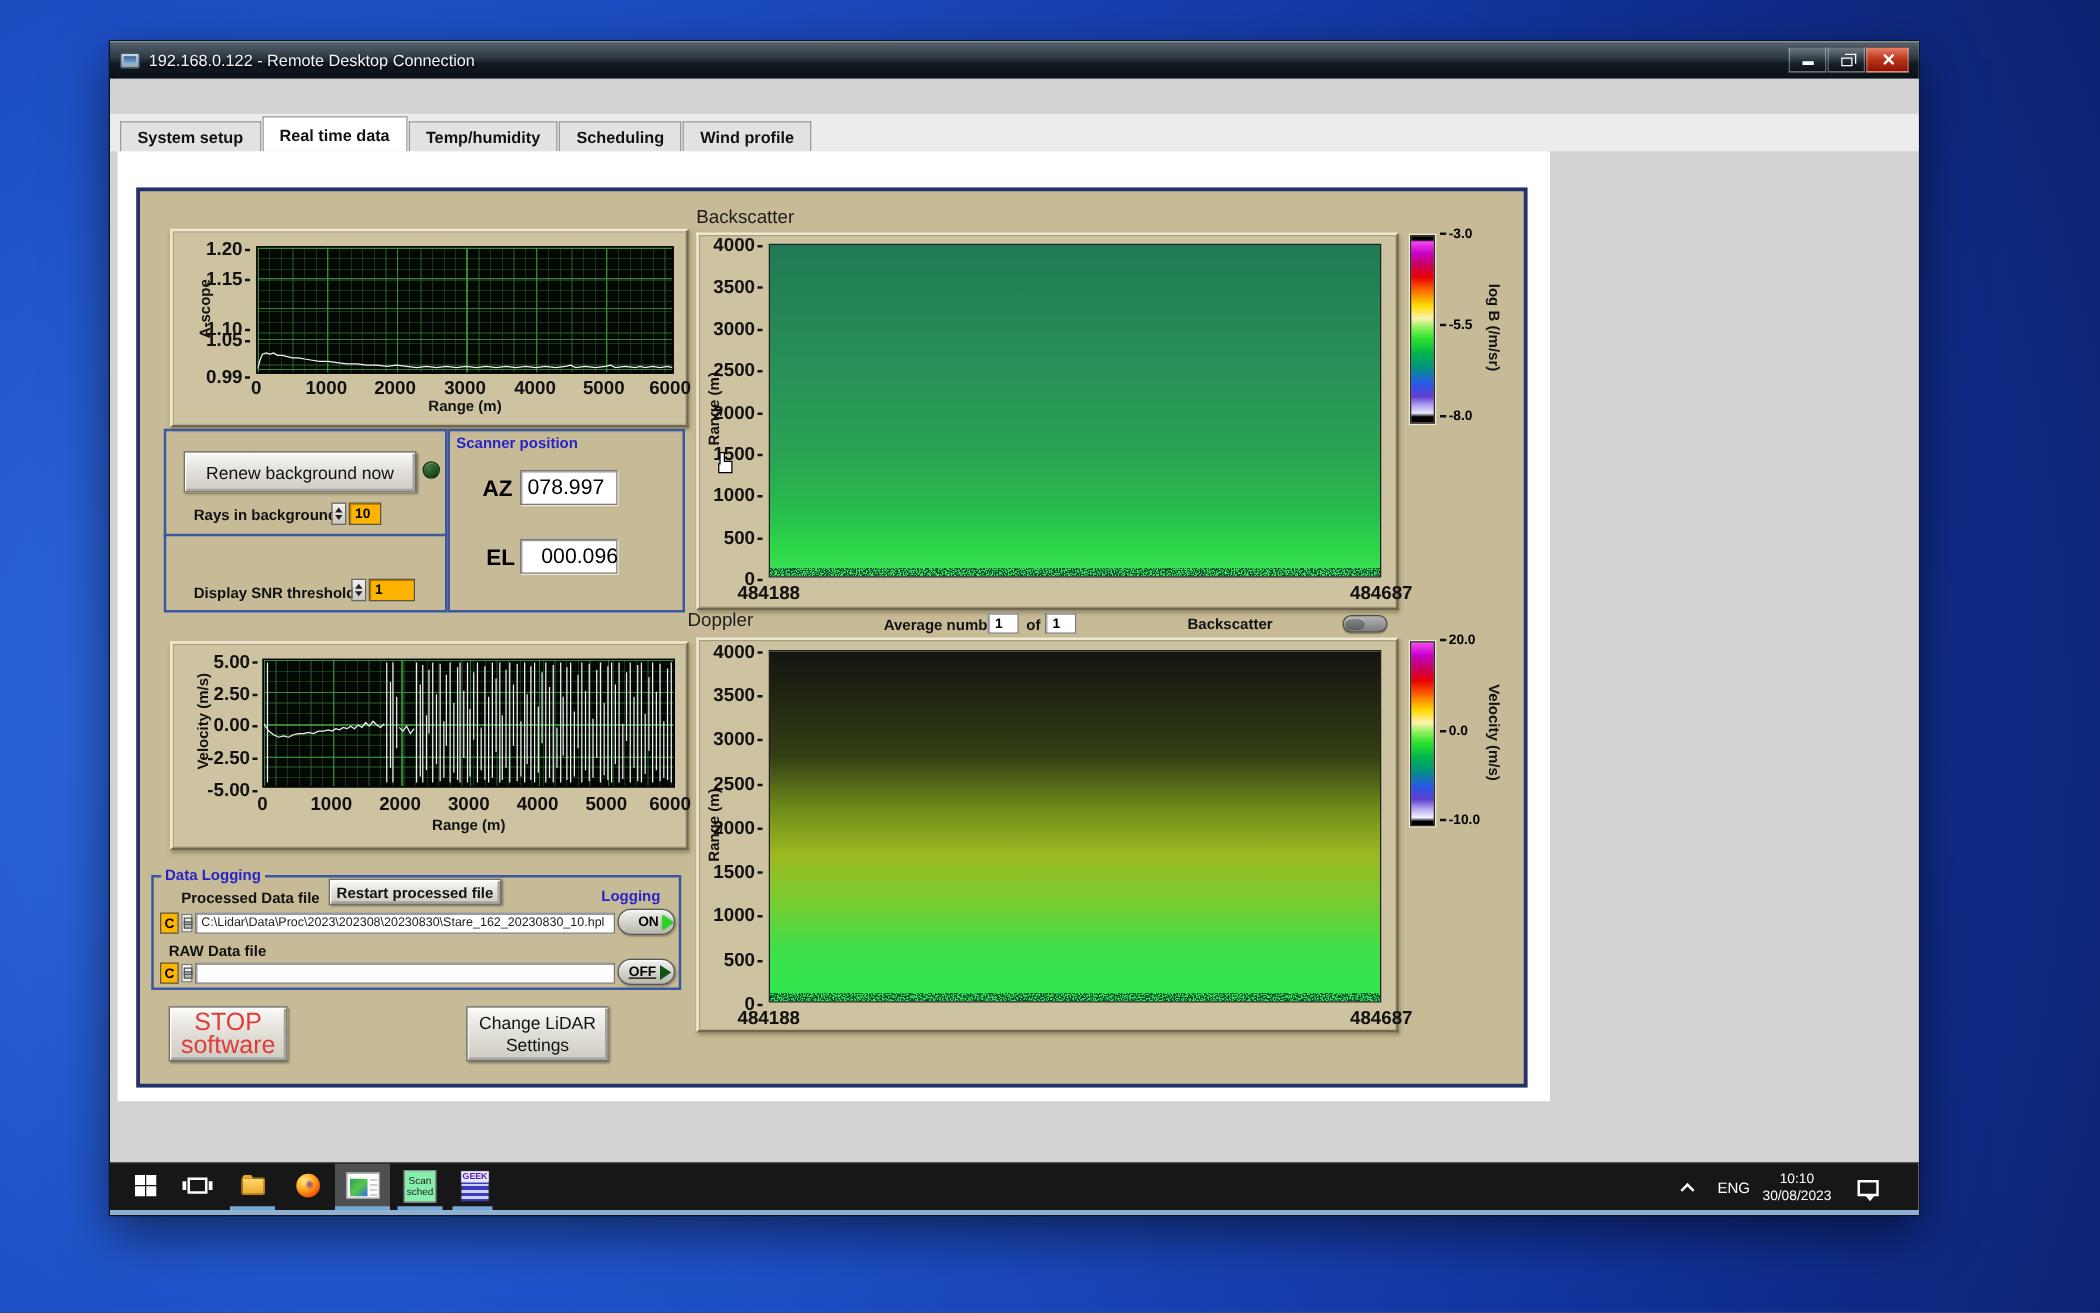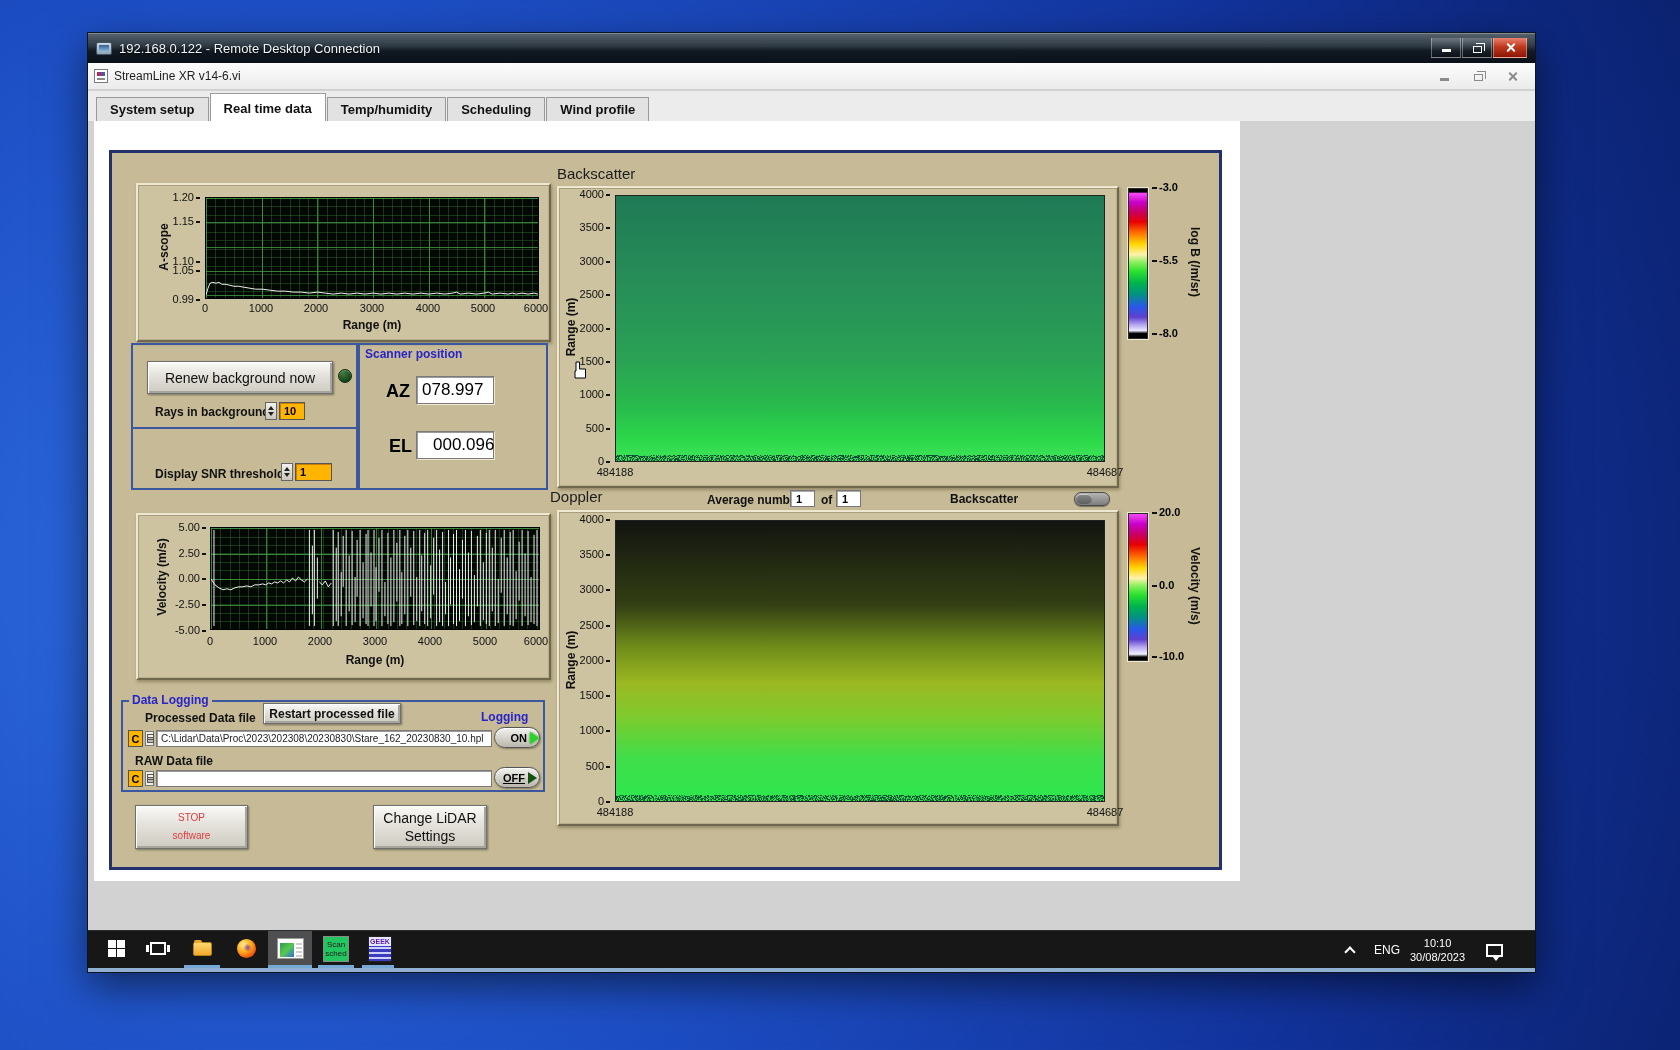--- a/index.html
+++ b/index.html
@@ -53,21 +53,21 @@
     border:3px solid #22306e;overflow:hidden;}
   .gframe{position:absolute;background:#cdc3a0;
     border-top:2px solid #efe8d0;border-left:2px solid #efe8d0;border-right:2px solid #6f684f;border-bottom:2px solid #6f684f;
     box-shadow:1px 1px 0 #a99f7e inset, -1px -1px 0 #b8ae8a inset, 1px 2px 3px rgba(60,50,20,.35);}
   .lineplot{position:absolute;background-color:#040804;border:1px solid #000;
     background-image:
       repeating-linear-gradient(to right, rgba(70,165,70,.75) 0 1px, transparent 1px var(--gx)),
       repeating-linear-gradient(to bottom, rgba(70,165,70,.75) 0 1px, transparent 1px var(--gy)),
       repeating-linear-gradient(to right, rgba(45,110,45,.45) 0 1px, transparent 1px 9.3px),
       repeating-linear-gradient(to bottom, rgba(45,110,45,.45) 0 1px, transparent 1px 8.5px);}
-  .tick{position:absolute;font-size:11px;font-weight:normal;color:#111;white-space:nowrap;}
+  .tick{position:absolute;font-size:15px;font-weight:bold;color:#111;white-space:nowrap;}
   .ytick{right:0;}
   .ytick::after{content:"";display:inline-block;width:4px;height:2px;background:#111;margin-left:2px;vertical-align:middle;}
   .xtick{transform:translateX(-50%);}
   .axlabel{position:absolute;font-size:12px;font-weight:bold;color:#111;transform:translateX(-50%);white-space:nowrap;}
   .vlabel{position:absolute;font-size:12px;font-weight:bold;color:#111;text-align:center;white-space:nowrap;}
   .rotL{transform:rotate(-90deg);} .rotR{transform:rotate(90deg);}
   .charttitle{position:absolute;font-size:15px;color:#1c1c1c;}
 
   .bluebox{position:absolute;border:2px solid #3a57a0;}
   .bluelbl{color:#2824c8;font-weight:bold;font-size:12px;position:absolute;white-space:nowrap;}
@@ -129,21 +129,21 @@
   .tview{width:16px;height:13px;border:2px solid #fff;position:relative;background:transparent;}
   .tview::before{content:"";position:absolute;left:-6px;top:1px;width:3px;height:7px;background:#fff;}
   .tview::after{content:"";position:absolute;right:-6px;top:1px;width:3px;height:7px;background:#fff;}
   .folder{width:19px;height:14px;background:linear-gradient(#ffd76e,#f0a92c);border-radius:2px;position:relative;border:1px solid #b87f12;}
   .folder::before{content:"";position:absolute;left:0;top:-3px;width:8px;height:3px;background:#e8a society;background:#e8a62a;border-radius:2px 2px 0 0;}
   .ffox{width:19px;height:19px;border-radius:50%;background:radial-gradient(circle at 35% 30%, #ffe07a 8%, #ffab1a 40%, #f25c12 70%, #c22a08 95%);position:relative;}
   .ffox::after{content:"";position:absolute;left:6px;top:5px;width:8px;height:9px;border-radius:50%;background:radial-gradient(circle at 60% 40%, #7a2ca0 10%, transparent 60%);opacity:.7;}
   .appthumb{width:27px;height:21px;background:#fff;border:1px solid #9a9a9a;position:relative;}
   .appthumb::before{content:"";position:absolute;left:2px;top:4px;width:14px;height:14px;background:linear-gradient(135deg,#2f9a58 0%,#57c94a 50%,#2f6de2 100%);}
   .appthumb::after{content:"";position:absolute;left:18px;top:4px;width:6px;height:14px;background:repeating-linear-gradient(#cfcfcf 0 2px,#fff 2px 4px);}
-  .scansq{width:26px;height:26px;background:#22c55e;border:1px solid #8a8a8a;color:#222;font-size:8px;line-height:9px;text-align:center;padding-top:3px;}
+  .scansq{width:26px;height:26px;background:#86efac;border:1px solid #8a8a8a;color:#222;font-size:8px;line-height:9px;text-align:center;padding-top:3px;}
   .geeksq{width:24px;height:26px;background:repeating-linear-gradient(#cfd2ff 0 2px,#3b3bbd 2px 5px);border:1px solid #222;position:relative;}
   .geektxt{position:absolute;left:0;top:0;width:100%;height:9px;background:#e6e6ff;color:#5a1ca8;font-size:7px;font-weight:bold;text-align:center;line-height:9px;}
   .tray{position:absolute;top:0;height:38px;color:#fff;font-size:12px;display:flex;align-items:center;}
   .chev{width:8px;height:8px;border-left:2px solid #fff;border-top:2px solid #fff;transform:rotate(45deg);margin-top:4px;}
   .clock{text-align:center;font-size:11px;line-height:14px;color:#fff;}
   .notif{width:17px;height:13px;border:2px solid #fff;position:relative;}
   .notif::after{content:"";position:absolute;left:4px;bottom:-6px;border-left:4px solid transparent;border-right:4px solid transparent;border-top:5px solid #fff;}
 
   .cursor{position:absolute;z-index:50;}
 </style>
@@ -227,33 +227,20 @@
       <div class="rdc-btn">
           <span class="ic-restore"></span>
         </div>
       <div class="rdc-btn close">
           <span class="ic-x"></span>
         </div>
     </div>
 
     <div class="rdc-body">
 
-      <div class="app-titlebar">
-        <div class="vi-ico"></div>
-        <div class="app-title">StreamLine XR v14-6.vi</div>
-        <div class="app-btn">
-            <span class="ic-min"></span>
-          </div>
-        <div class="app-btn">
-            <span class="ic-restore"></span>
-          </div>
-        <div class="app-btn">
-            <span class="ic-x"></span>
-          </div>
-      </div>
 
       <div class="tabstrip">
         <div class="tab">System setup</div>
         <div class="tab active">Real time data</div>
         <div class="tab">Temp/humidity</div>
         <div class="tab">Scheduling</div>
         <div class="tab">Wind profile</div>
       </div>
 
       <div class="vi-white"></div>
@@ -350,21 +337,21 @@
           <span class="b12" style="left:12px;top:52px;">RAW Data file</span>
           <div class="cbox" style="left:5px;top:68px;">C</div>
           <div class="browse" style="left:22px;top:69px;"></div>
           <div class="pathfield" style="left:33px;top:68px;width:336px;"></div>
           <div class="pill" style="left:371px;top:65px;text-decoration:underline;">
             <span>OFF</span>
             <span class="tri off"></span>
           </div>
         </div>
 
-        <div class="btn3d" style="left:23px;top:652px;width:113px;height:44px;flex-direction:column;color:#e03c3c;font-size:10px;line-height:18px;">
+        <div class="btn3d" style="left:23px;top:652px;width:95px;height:44px;flex-direction:column;color:#e03c3c;font-size:20px;line-height:18px;">
           <span>STOP</span>
           <span>software</span>
         </div>
         <div class="btn3d" style="left:261px;top:652px;width:114px;height:44px;flex-direction:column;font-size:14px;line-height:18px;">
           <span>Change LiDAR</span>
           <span>Settings</span>
         </div>
 
         <span class="charttitle" style="left:445px;top:12px;">Backscatter</span>
         <div class="gframe" style="left:445px;top:33px;width:562px;height:302px;"></div>

